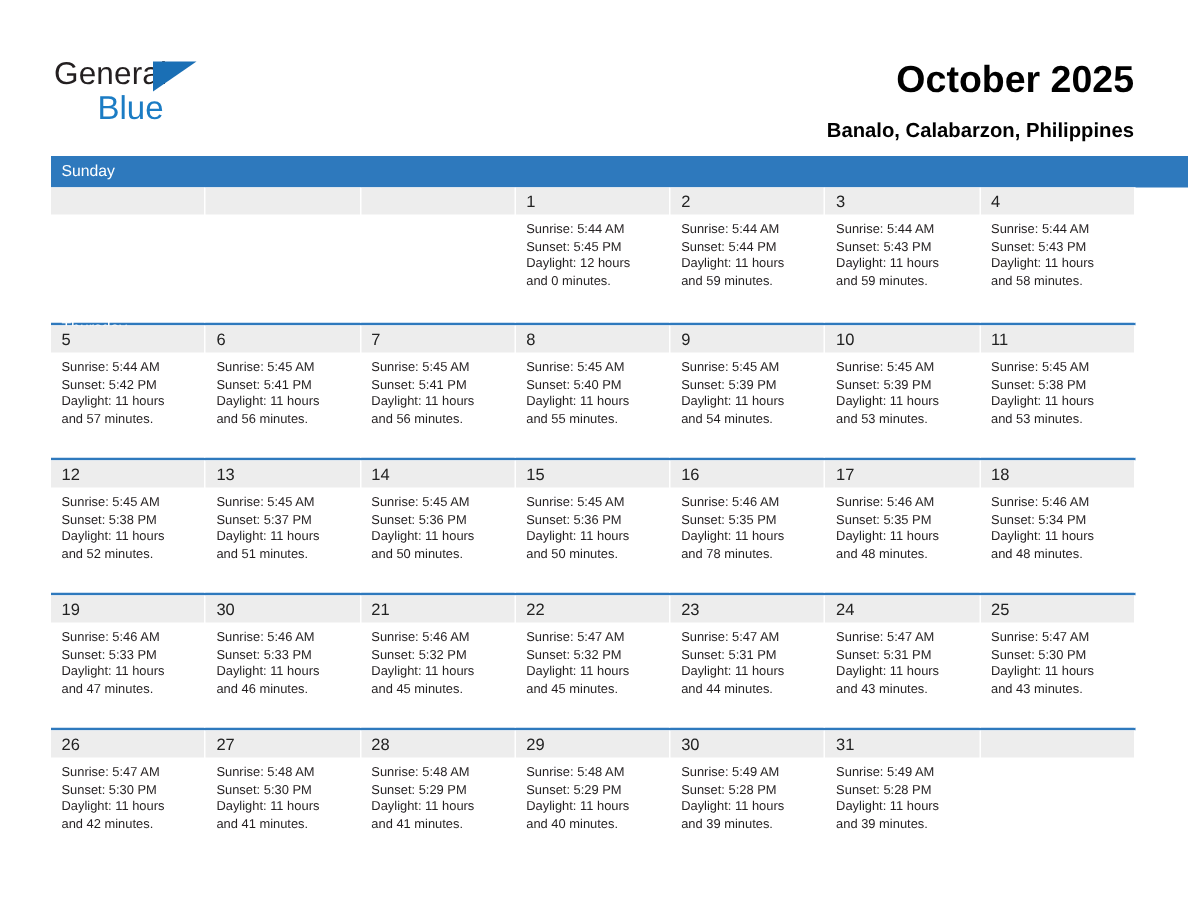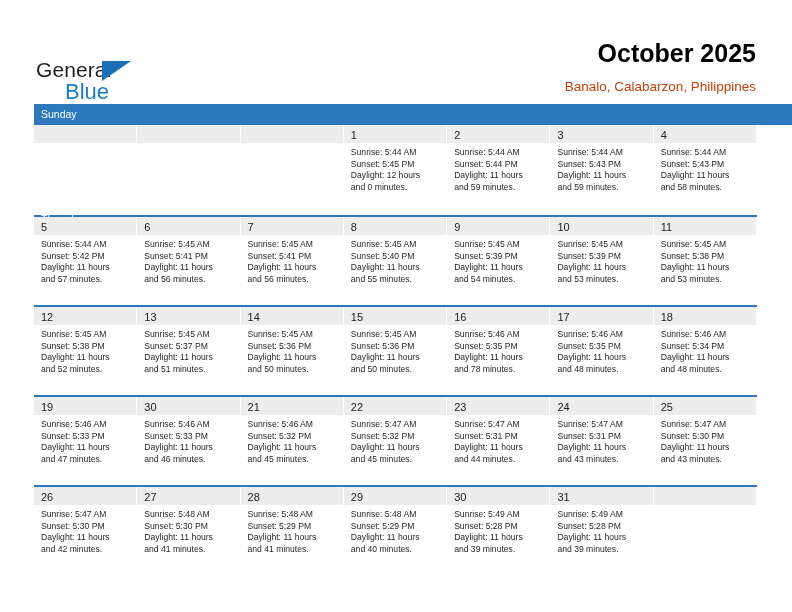--- a/index.html
+++ b/index.html
@@ -21,21 +21,21 @@
   
   .header {
     position: absolute;
     left: 0; top: 0;
     width: 792px;
     height: 103px;
   }
   .logo {
     position: absolute;
     left: 36px; top: 38px;
-    width: 130px; height: 50px; margin-top: 20px;
+    width: 130px; height: 50px;
   }
   .logo-general {
     position: absolute;
     left: 0; top: 0;
     font-size: 21px;
     letter-spacing: 0.1px;
     color: #231f20;
     line-height: 24px;
   }
   .logo-tri {
@@ -59,22 +59,22 @@
     font-weight: bold;
     color: #000000;
     line-height: 30px;
     text-align: right;
     white-space: nowrap;
   }
   .subtitle {
     position: absolute;
     right: 36px; top: 78px;
     font-size: 13.5px;
-    font-weight: normal;
-    color: #c2410c;
+    font-weight: bold;
+    color: #000000;
     line-height: 17px;
     text-align: right;
     white-space: nowrap;
   }
 
   
   .calendar {
     position: absolute;
     left: 34px; top: 104px;
     width: 723px;

